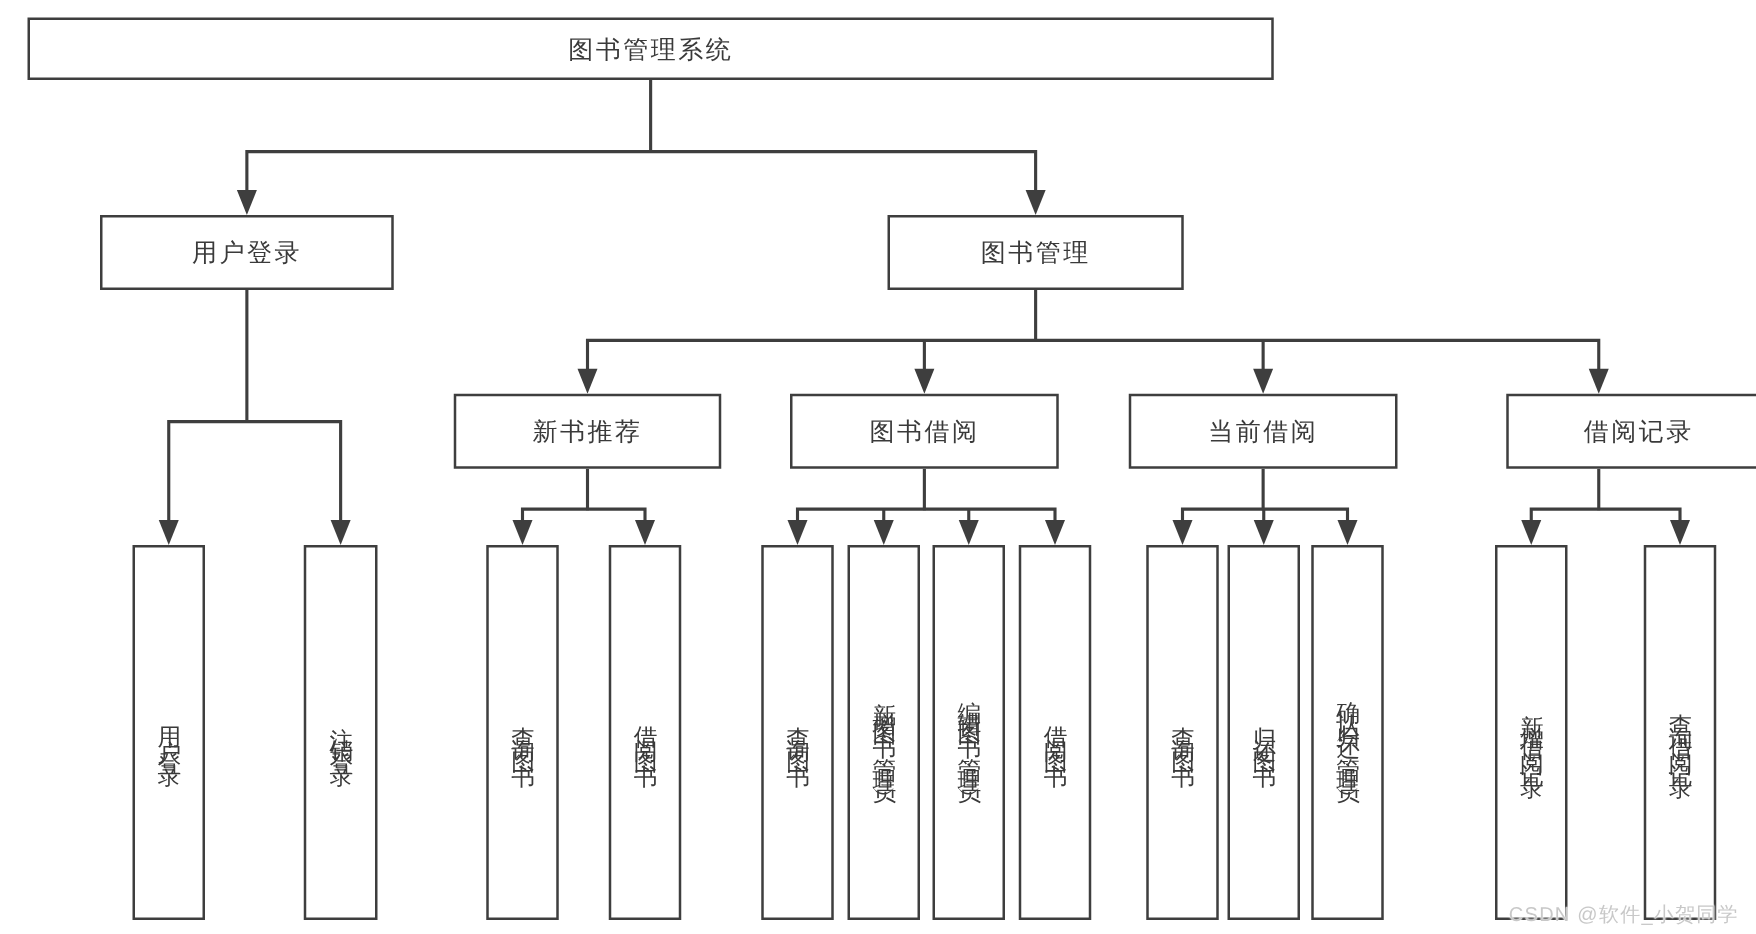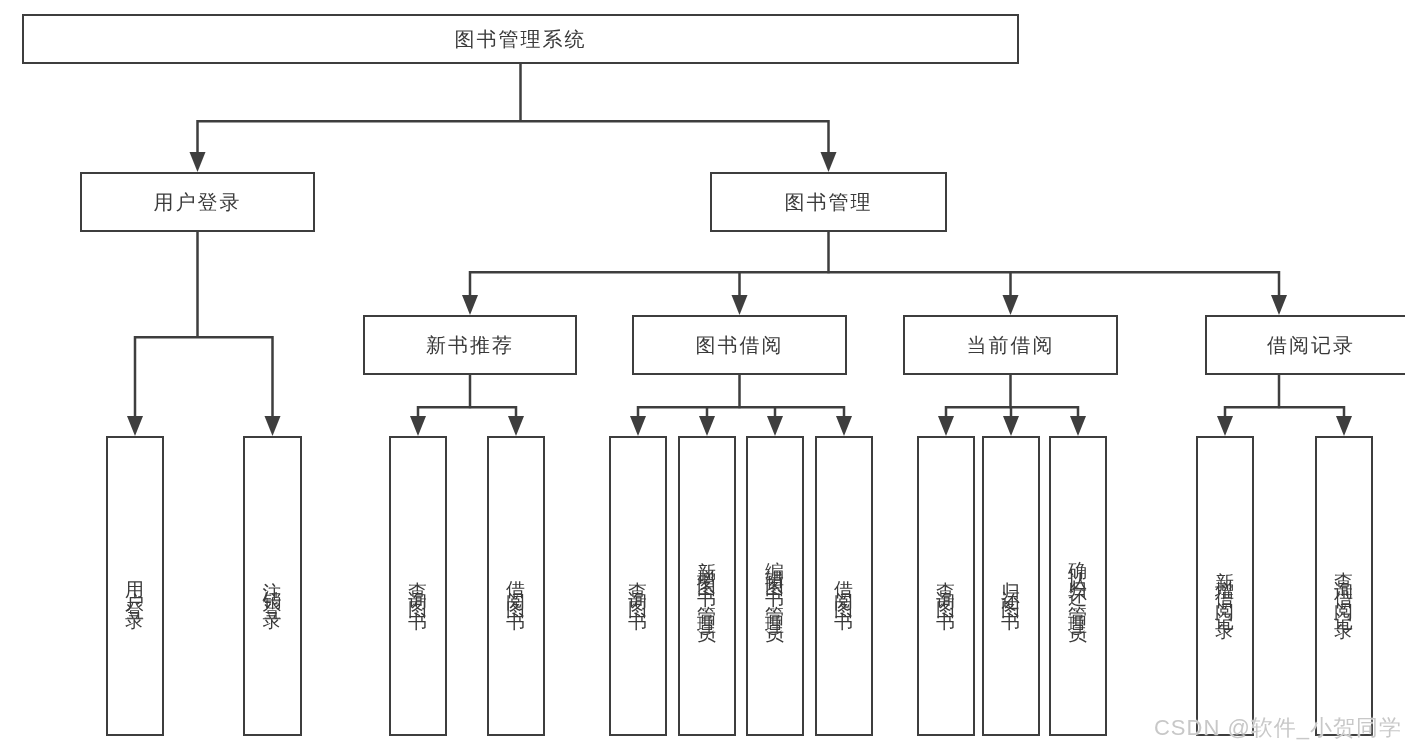--- a/index.html
+++ b/index.html
@@ -33,23 +33,23 @@
   .leaf {
     writing-mode: vertical-rl;
     text-orientation: mixed;
     font-size: 19px;
     letter-spacing: 10px;
     line-height: 1;
   }
   .leaf.long { letter-spacing: 9px; }
   .watermark {
     position: absolute;
-    right: 3px;
+    right: 14px;
     bottom: 4px;
-    font-size: 22px;
+    font-size: 16px;
     letter-spacing: 1px;
     color: #c8c8c8;
     text-shadow: 0 0 2px #ffffff, 0 0 1px #ffffff;
     z-index: 10;
     white-space: nowrap;
   }
 </style>
 </head>
 <body>
 

